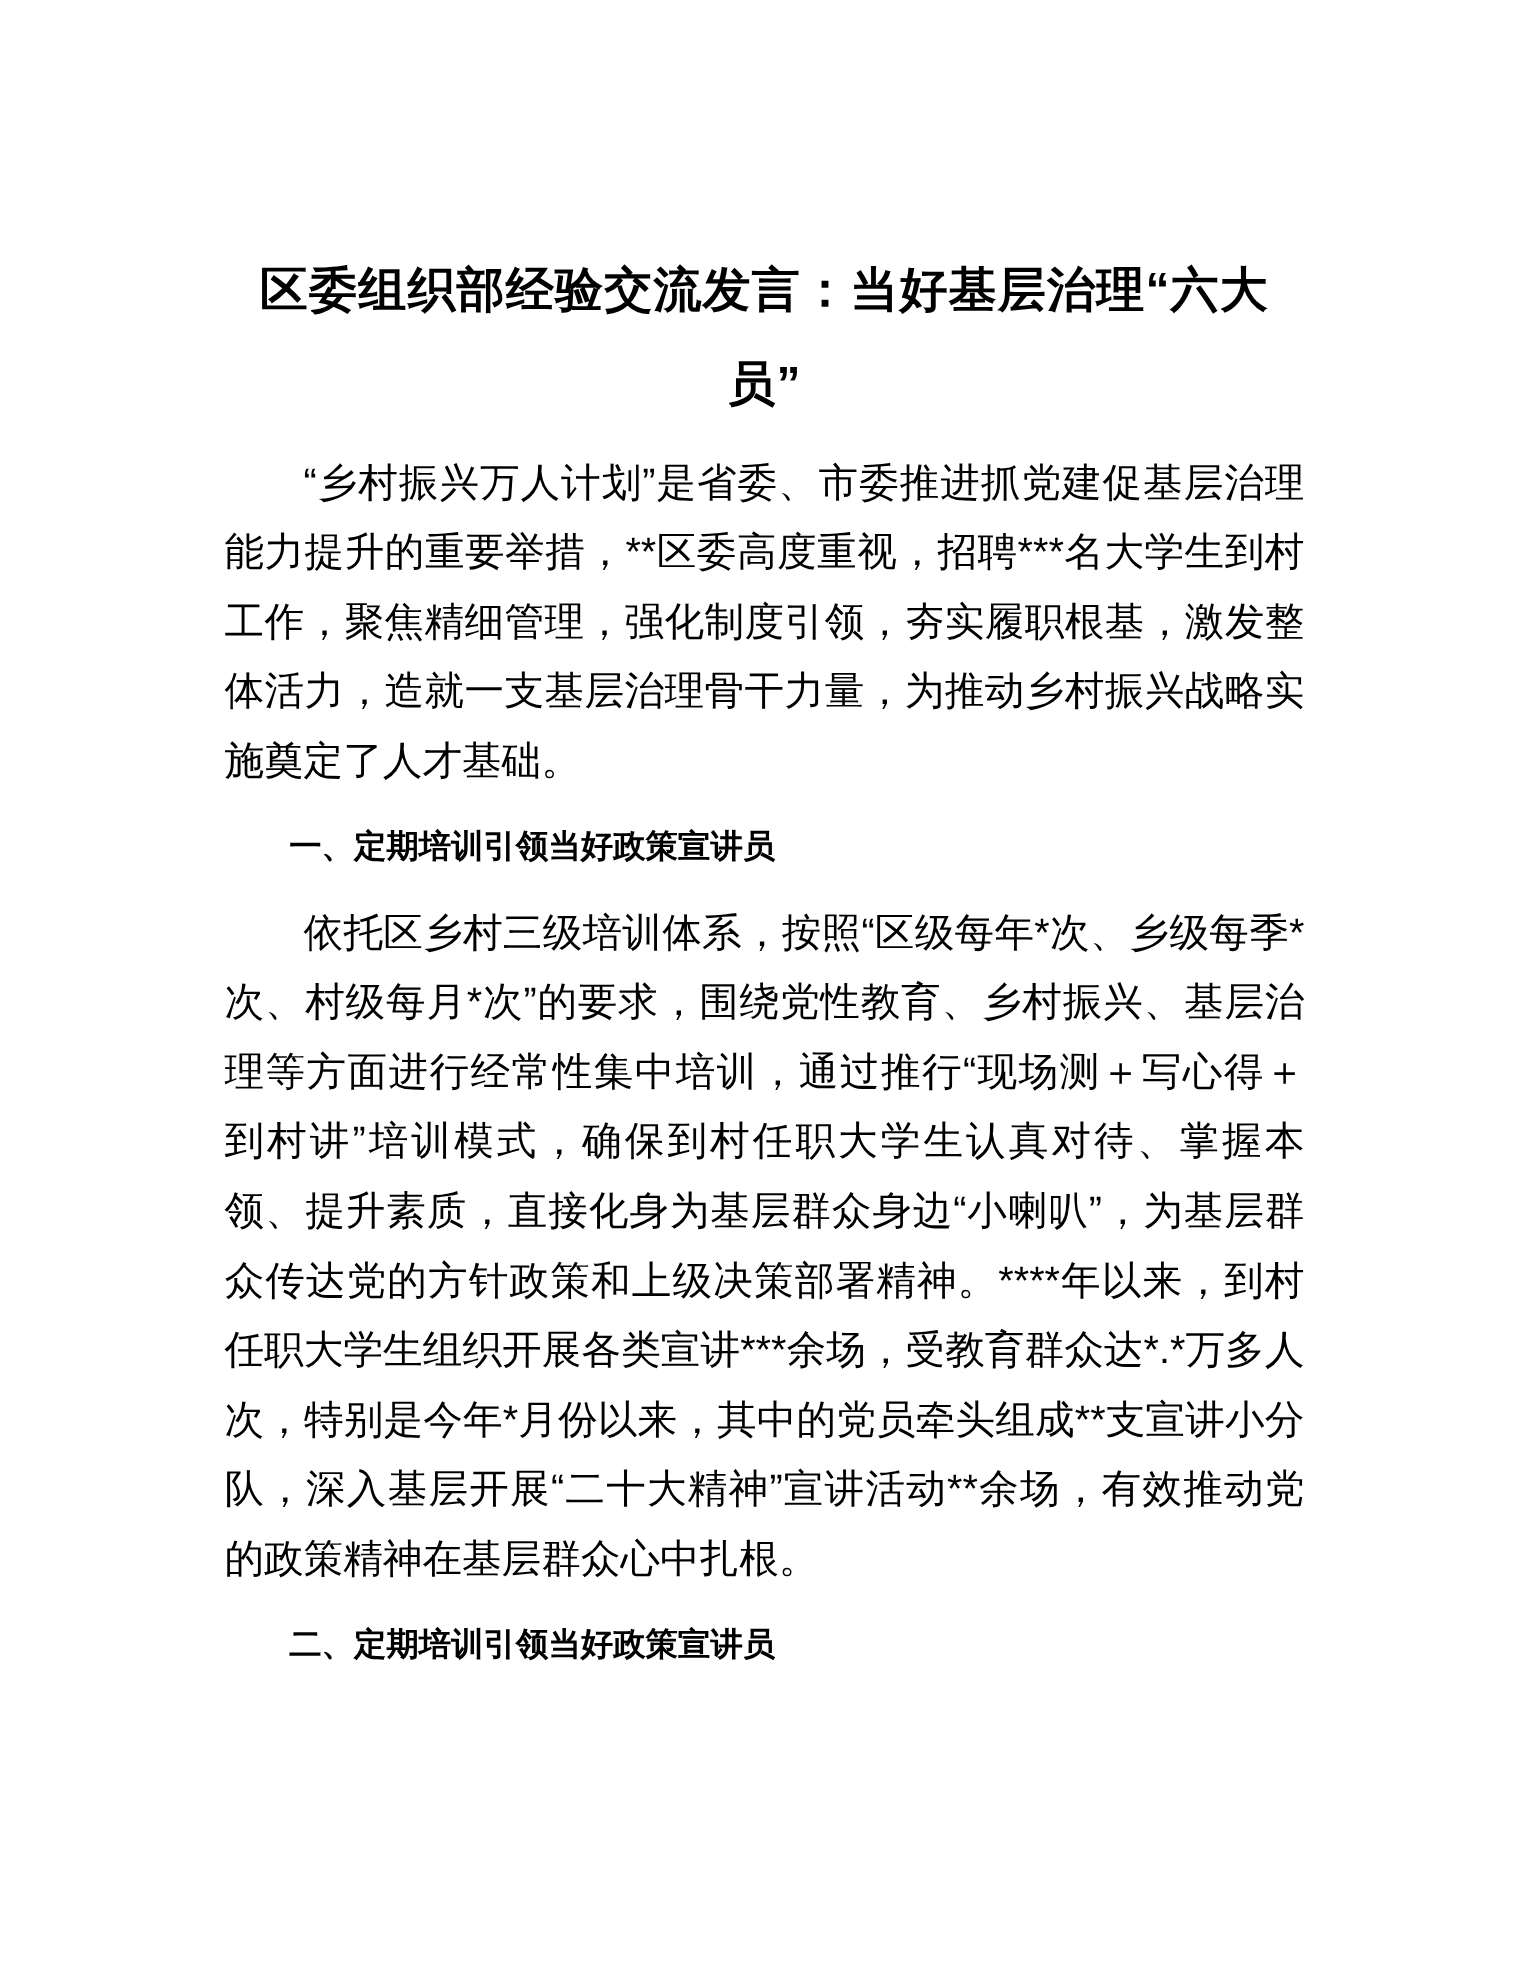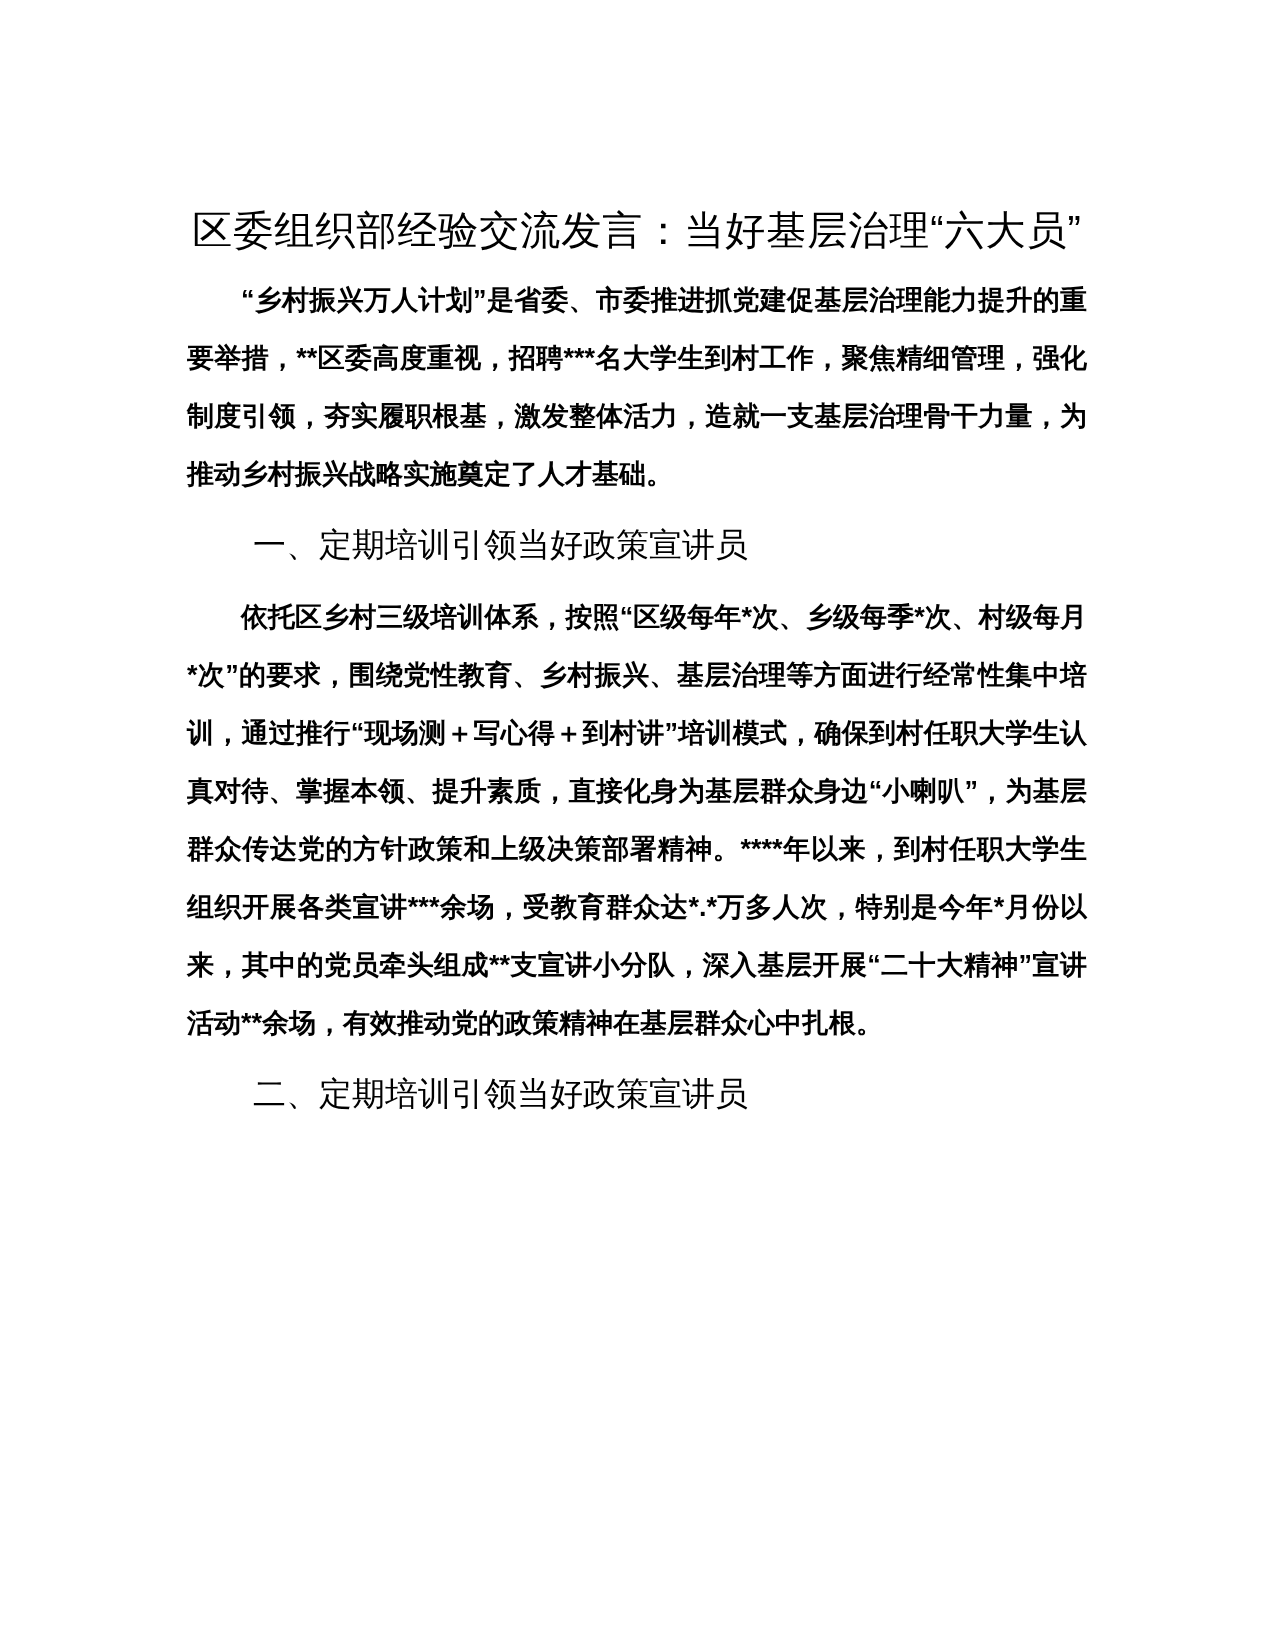--- a/index.html
+++ b/index.html
@@ -13,39 +13,39 @@
     height: 1650px;
     box-sizing: border-box;
     background: #ffffff;
     padding: 203px 188px 0 187px;
     font-family: "Liberation Sans", sans-serif;
     color: #000000;
     overflow: hidden;
   }
   .doc-title {
     font-size: 40px;
-    font-weight: 400;
-    line-height: 54px;
+    font-weight: 700;
+    line-height: 78px;
     text-align: center;
     margin: 0;
     letter-spacing: 1px;
   }
   .para {
-    font-size: 27px;
-    font-weight: 700;
+    font-size: 33px;
+    font-weight: 400;
     line-height: 58px;
     text-align: justify;
     text-justify: inter-ideograph;
     text-indent: 2em;
     margin: 14px 0 0 0;
     word-break: break-all;
   }
   .section-heading {
-    font-size: 33px;
-    font-weight: 400;
+    font-size: 27px;
+    font-weight: 700;
     line-height: 58px;
     text-indent: 2em;
     margin: 13px 0 0 0;
   }
 </style>
 </head>
 <body>
 
 <div class="page">
   <h1 class="doc-title">区委组织部经验交流发言：当好基层治理“六大员”</h1>

